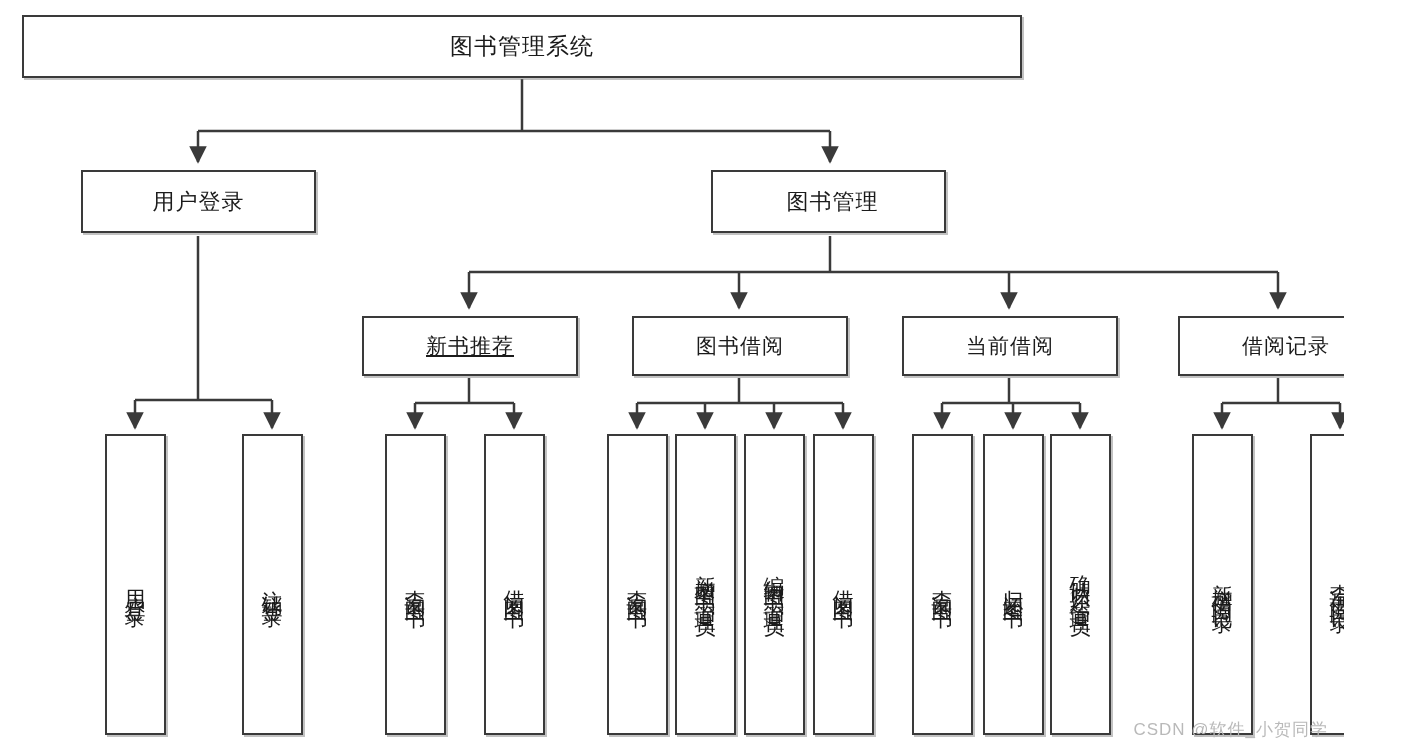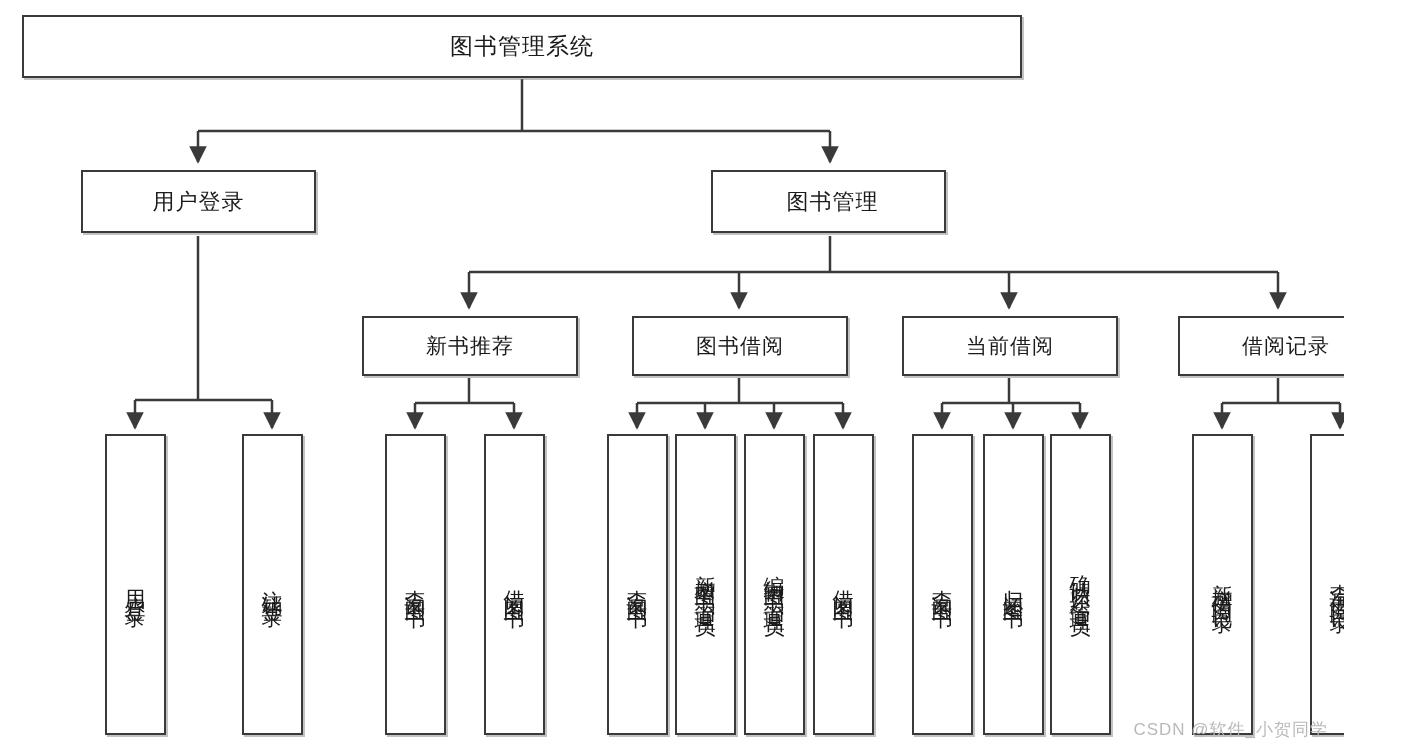--- a/index.html
+++ b/index.html
@@ -132,21 +132,21 @@
     <span class="label">图书管理系统</span>
   </div>
 
   <div class="node level2" style="left:81px; top:170px; width:235px; height:63px;">
     <span class="label">用户登录</span>
   </div>
   <div class="node level2" style="left:711px; top:170px; width:235px; height:63px;padding-left:8px;">
     <span class="label">图书管理</span>
   </div>
 
-  <div class="node level3" style="left:362px; top:316px; width:216px; height:60px;">
+  <div class="node level3" style="left:362px; top:316px; width:216px; height:60px;text-decoration:underline;">
     <span class="label">新书推荐</span>
   </div>
   <div class="node level3" style="left:632px; top:316px; width:216px; height:60px;">
     <span class="label">图书借阅</span>
   </div>
   <div class="node level3" style="left:902px; top:316px; width:216px; height:60px;">
     <span class="label">当前借阅</span>
   </div>
   <div class="node level3" style="left:1178px; top:316px; width:216px; height:60px;">
     <span class="label">借阅记录</span>

